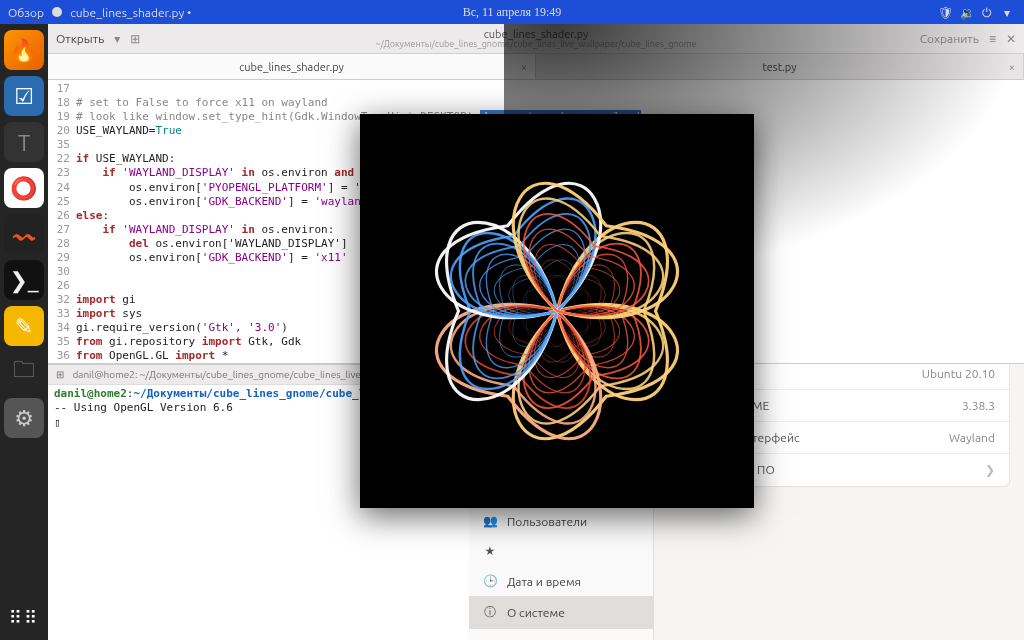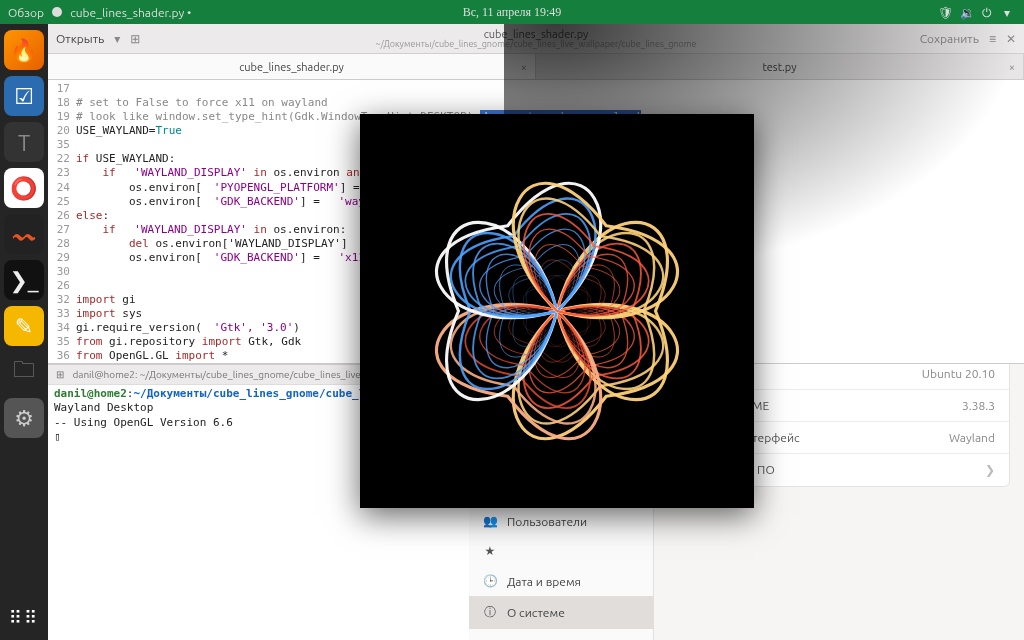--- a/index.html
+++ b/index.html
@@ -1,20 +1,20 @@
 <!DOCTYPE html>
 <html><head>
 <meta charset="utf-8">
 <style>
   * { box-sizing: border-box; margin: 0; padding: 0; }
   html, body { width: 1024px; height: 640px; overflow: hidden; font-family: 'Ubuntu', sans-serif; font-size: 11px; }
   body { background: #2c2c2c; color: #ddd; position: relative; }
 
   
-  .topbar { height: 24px; background: #15803d; display: flex; align-items: center; color: #ddd; font-size: 12px; padding: 0 8px; position: relative; z-index: 3; }
+  .topbar { height: 24px; background: #1d4ed8; display: flex; align-items: center; color: #ddd; font-size: 12px; padding: 0 8px; position: relative; z-index: 3; }
   .topbar .left { display: flex; align-items: center; gap: 8px; }
   .topbar .center { position: absolute; left: 50%; transform: translateX(-50%); font-family: Liberation Serif, serif; }
   .topbar .right { margin-left: auto; display: flex; gap: 10px; align-items: center; }
   .dot { width: 10px; height: 10px; border-radius: 50%; background: #ddd; display: inline-block; }
   .tray-icon { width: 12px; height: 12px; display: inline-block; }
 
   
   .dock { position: absolute; left: 0; top: 24px; bottom: 0; width: 48px; background: rgba(30,30,30,0.5); display: flex; flex-direction: column; align-items: center; padding-top: 6px; gap: 6px; z-index: 3; }
   .dock .app { width: 40px; height: 40px; border-radius: 8px; display: flex; align-items: center; justify-content: center; font-size: 22px; }
   .firefox { background: linear-gradient(135deg,#ff9500,#e66000); border-radius: 50%; color: #fff; }
@@ -36,22 +36,22 @@
   .editor-toolbar .title-wrap .t1 { font-size: 11px; color: #555; }
   .editor-toolbar .title-wrap .t2 { font-size: 9px; color: #999; }
   .editor-tabs { height: 26px; background: #e7e5e5; display: flex; border-bottom: 1px solid #ccc; }
   .editor-tab { flex: 1; display: flex; align-items: center; justify-content: center; font-size: 11px; color: #444; border-right: 1px solid #d0d0d0; position: relative; }
   .editor-tab.active { background: #fafafa; }
   .editor-tab .close { position: absolute; right: 8px; color: #888; }
   .editor-body { flex: 1; overflow: hidden; display: flex; background: #fff; font-family: 'DejaVu Sans Mono', monospace; font-size: 11px; line-height: 1.28; }
   .gutter { width: 26px; background: #fff; color: #999; text-align: right; padding: 2px 4px 0 0; }
   .code { flex: 1; padding: 2px 0 0 2px; white-space: pre; color: #222; }
   .c-cm { color: #888; }
-  .c-kw { color: #a52a2a; font-weight: normal; }
-  .c-str { color: #8b008b; margin-left: 12px; }
+  .c-kw { color: #a52a2a; font-weight: bold; }
+  .c-str { color: #8b008b; }
   .c-self { color: #008b8b; }
   .hl { background: #3b73cf; color: #fff; padding: 0 1px; }
 
   
   .terminal { position: absolute; left: 0; top: 340px; right: 555px; height: 276px; background: #fff; color: #222; font-family: 'DejaVu Sans Mono', monospace; font-size: 11px; padding: 0; z-index: 2; border-top: 1px solid #ccc; }
   .terminal .term-header { height: 20px; background: #eceaea; display: flex; align-items: center; padding: 0 8px; color: #777; font-family: 'Ubuntu', sans-serif; font-size: 10px; gap: 8px; border-bottom: 1px solid #ddd; }
   .terminal .term-body { padding: 2px 6px; line-height: 1.3; }
   .t-user { color: #2e7d32; font-weight: bold; }
   .t-path { color: #1565c0; font-weight: bold; }
 
@@ -252,21 +252,20 @@
     </div>
   </div>
 
   <div class="terminal">
     <div class="term-header">
       <span>⊞</span>
       <span>danil@home2: ~/Документы/cube_lines_gnome/cube_lines_live_wallpape</span>
     </div>
     <div class="term-body" id="termbody">
         <div><span class="t-user">danil@home2</span>:<span class="t-path">~/Документы/cube_lines_gnome/cube_lines_live_</span></div>
-        <div>Wayland Desktop</div>
         <div>-- Using OpenGL Version 6.6</div>
         <div>▯</div>
       </div>
   </div>
 
   <div class="shade"></div>
 
   <div class="render">
     <svg viewBox="0 0 400 400">
       <defs>

